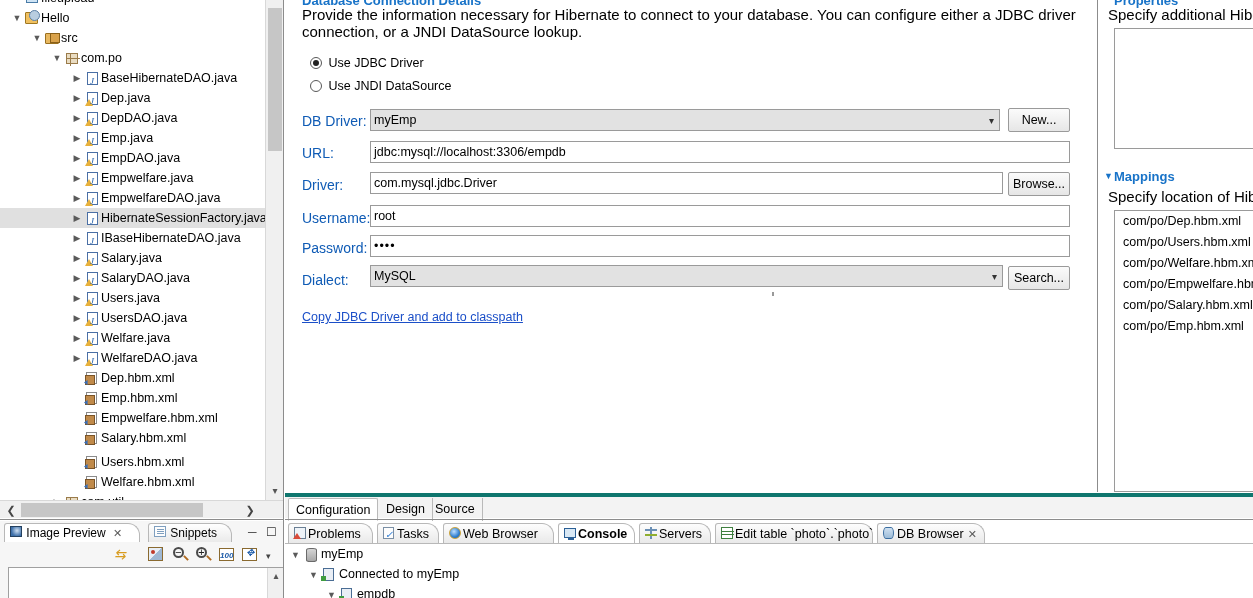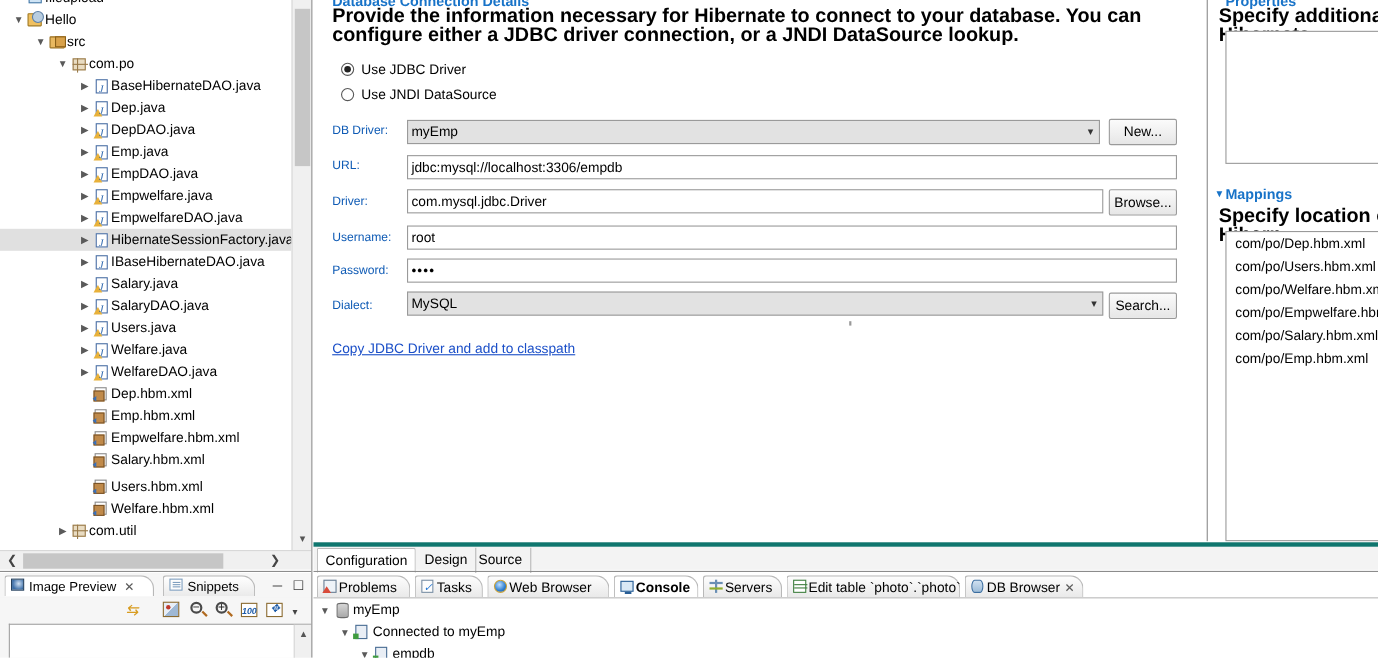--- a/index.html
+++ b/index.html
@@ -154,35 +154,35 @@
     position: absolute; left: 285px; top: 0; width: 968px; height: 518px;
     background: #ffffff;
   }
   #form-left {
     position: absolute; left: 0; top: 0; width: 810px; height: 492px;
     background: #ffffff; overflow: hidden;
   }
   .section-title {
     position: absolute; font-weight: bold; color: #1873c8; font-size: 13px;
   }
-  .section-desc { position: absolute; color: #000; font-size: 18px; line-height: 17px; font-weight: bold; }
+  .section-desc { position: absolute; color: #000; font-size: 15px; line-height: 17px; }
 
   .radio-row { position: absolute; font-size: 12.5px; white-space: nowrap; }
   .radio {
     display: inline-block; width: 12px; height: 12px; border: 1px solid #585858;
     border-radius: 50%; vertical-align: -2px; margin-right: 3px; background: #fff;
     position: relative;
   }
   .radio.on:after {
     content: ''; position: absolute; left: 2px; top: 2px; width: 6px; height: 6px;
     background: #222; border-radius: 50%;
   }
 
   .flabel {
-    position: absolute; color: #0f5bb5; font-size: 11px; white-space: nowrap;
+    position: absolute; color: #0f5bb5; font-size: 14px; white-space: nowrap;
   }
   .ftext {
     position: absolute; height: 22px; background: #ffffff;
     border: 1px solid #9a9a9a; font-size: 12.5px; line-height: 20px;
     padding: 0 3px; color: #000; overflow: hidden; white-space: nowrap;
   }
   .fcombo {
     position: absolute; height: 22px; background: #e2e2e2;
     border: 1px solid #9a9a9a; font-size: 12.5px; line-height: 20px;
     padding: 0 3px; color: #000; white-space: nowrap;
@@ -301,20 +301,21 @@
         <div class="trow" style="top: 0px; margin-top: 0px;"><span class="tw" style="margin-left: 70px;">▶</span><span class="ticon"><i class="ic-java warn"></i></span><span class="tlabel">DepDAO.java</span></div>
         <div class="trow" style="top: 0px; margin-top: 0px;"><span class="tw" style="margin-left: 70px;">▶</span><span class="ticon"><i class="ic-java warn"></i></span><span class="tlabel">Emp.java</span></div>
         <div class="trow" style="top: 0px; margin-top: 0px;"><span class="tw" style="margin-left: 70px;">▶</span><span class="ticon"><i class="ic-java warn"></i></span><span class="tlabel">EmpDAO.java</span></div>
         <div class="trow" style="top: 0px; margin-top: 0px;"><span class="tw" style="margin-left: 70px;">▶</span><span class="ticon"><i class="ic-java warn"></i></span><span class="tlabel">Empwelfare.java</span></div>
         <div class="trow" style="top: 0px; margin-top: 0px;"><span class="tw" style="margin-left: 70px;">▶</span><span class="ticon"><i class="ic-java warn"></i></span><span class="tlabel">EmpwelfareDAO.java</span></div>
         <div class="trow sel" style="top: 0px; margin-top: 0px;"><span class="tw" style="margin-left: 70px;">▶</span><span class="ticon"><i class="ic-java"></i></span><span class="tlabel">HibernateSessionFactory.java</span></div>
         <div class="trow" style="top: 0px; margin-top: 0px;"><span class="tw" style="margin-left: 70px;">▶</span><span class="ticon"><i class="ic-java"></i></span><span class="tlabel">IBaseHibernateDAO.java</span></div>
         <div class="trow" style="top: 0px; margin-top: 0px;"><span class="tw" style="margin-left: 70px;">▶</span><span class="ticon"><i class="ic-java warn"></i></span><span class="tlabel">Salary.java</span></div>
         <div class="trow" style="top: 0px; margin-top: 0px;"><span class="tw" style="margin-left: 70px;">▶</span><span class="ticon"><i class="ic-java warn"></i></span><span class="tlabel">SalaryDAO.java</span></div>
         <div class="trow" style="top: 0px; margin-top: 0px;"><span class="tw" style="margin-left: 70px;">▶</span><span class="ticon"><i class="ic-java warn"></i></span><span class="tlabel">Users.java</span></div>
+        <div class="trow" style="top: 0px; margin-top: 0px;"><span class="tw" style="margin-left: 70px;">▶</span><span class="ticon"><i class="ic-java warn"></i></span><span class="tlabel">UsersDAO.java</span></div>
         <div class="trow" style="top: 0px; margin-top: 0px;"><span class="tw" style="margin-left: 70px;">▶</span><span class="ticon"><i class="ic-java warn"></i></span><span class="tlabel">Welfare.java</span></div>
         <div class="trow" style="top: 0px; margin-top: 0px;"><span class="tw" style="margin-left: 70px;">▶</span><span class="ticon"><i class="ic-java warn"></i></span><span class="tlabel">WelfareDAO.java</span></div>
         <div class="trow" style="top: 0px; margin-top: 0px;"><span class="tw none" style="margin-left: 70px;">&nbsp;</span><span class="ticon"><i class="ic-xml"></i></span><span class="tlabel">Dep.hbm.xml</span></div>
         <div class="trow" style="top: 0px; margin-top: 0px;"><span class="tw none" style="margin-left: 70px;">&nbsp;</span><span class="ticon"><i class="ic-xml"></i></span><span class="tlabel">Emp.hbm.xml</span></div>
         <div class="trow" style="top: 0px; margin-top: 0px;"><span class="tw none" style="margin-left: 70px;">&nbsp;</span><span class="ticon"><i class="ic-xml"></i></span><span class="tlabel">Empwelfare.hbm.xml</span></div>
         <div class="trow" style="top: 0px; margin-top: 0px;"><span class="tw none" style="margin-left: 70px;">&nbsp;</span><span class="ticon"><i class="ic-xml"></i></span><span class="tlabel">Salary.hbm.xml</span></div>
         <div class="trow" style="top: 0px; margin-top: 4px;"><span class="tw none" style="margin-left: 70px;">&nbsp;</span><span class="ticon"><i class="ic-xml"></i></span><span class="tlabel">Users.hbm.xml</span></div>
         <div class="trow" style="top: 0px; margin-top: 0px;"><span class="tw none" style="margin-left: 70px;">&nbsp;</span><span class="ticon"><i class="ic-xml"></i></span><span class="tlabel">Welfare.hbm.xml</span></div>
         <div class="trow" style="top: 0px; margin-top: 0px;"><span class="tw" style="margin-left: 50px;">▶</span><span class="ticon"><i class="ic-pkg"></i></span><span class="tlabel">com.util</span></div>
       </div>

